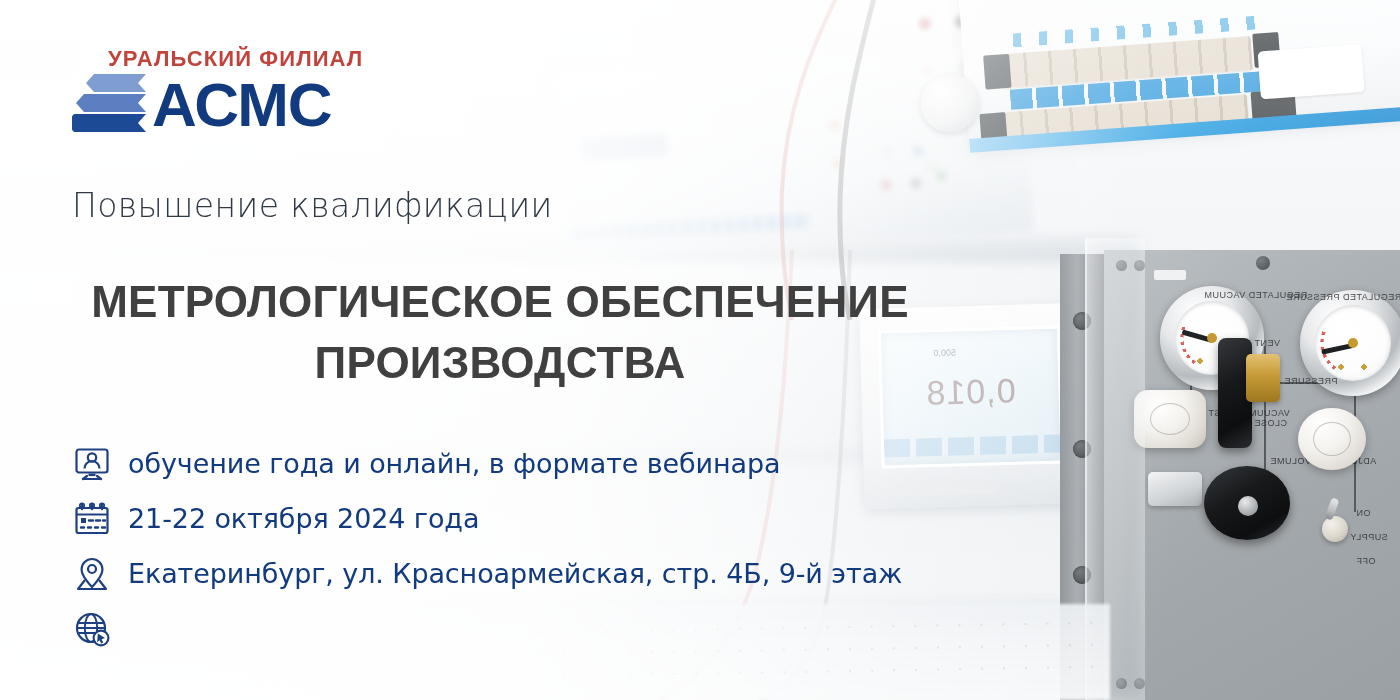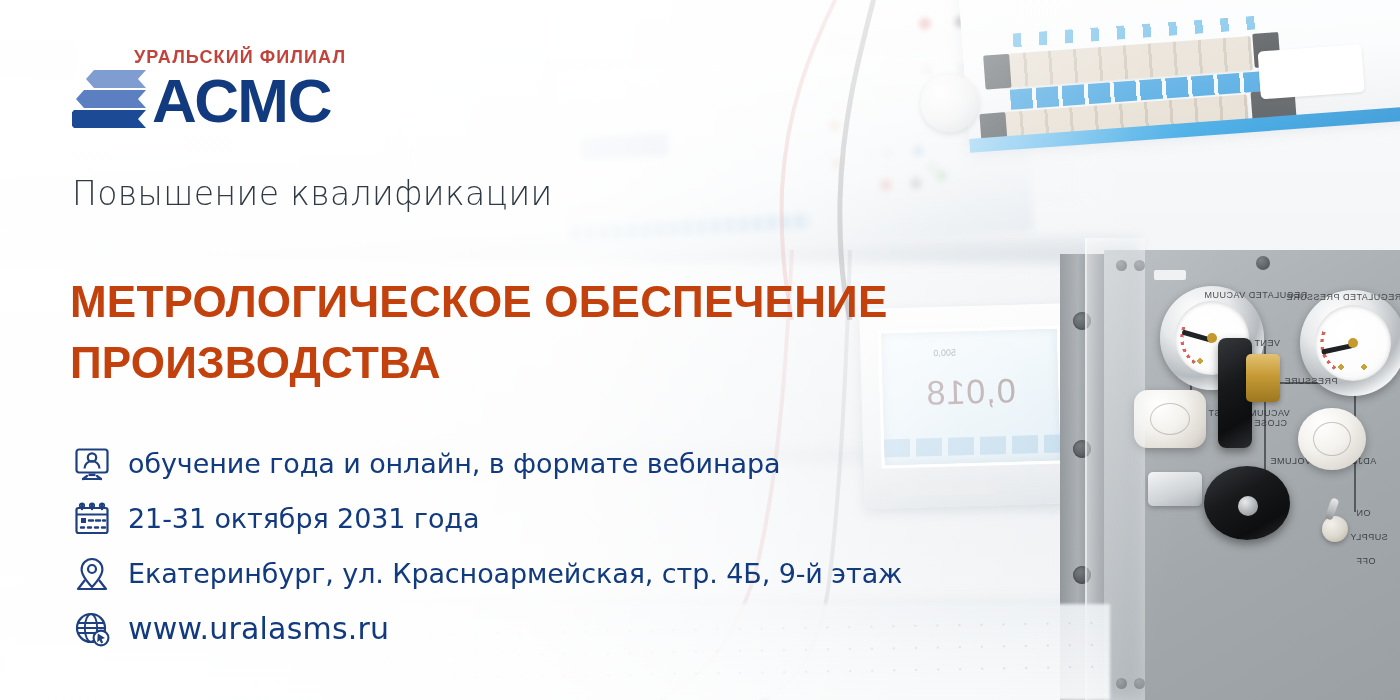--- a/index.html
+++ b/index.html
@@ -458,23 +458,23 @@
   
   .logo {
     position: absolute;
     left: 72px;
     top: 48px;
     width: 330px;
   }
   .logo-top {
     color: #c0443c;
     font-weight: bold;
-    font-size: 18px;
+    font-size: 22px;
     letter-spacing: 1.1px;
-    margin-left: 62px;
+    margin-left: 36px;
     line-height: 1;
     font-family: "Liberation Sans", sans-serif;
   }
   .logo-main {
     display: flex;
     align-items: center;
     margin-top: 2px;
   }
   .logo-mark { flex: 0 0 auto; margin-right: 2px; }
   .logo-word {
@@ -483,41 +483,42 @@
     font-size: 62px;
     line-height: .95;
     letter-spacing: -1px;
     font-family: "Liberation Sans", sans-serif;
   }
 
   
   .kicker {
     position: absolute;
     left: 72px;
-    top: 174px;
+    top: 186px;
     font-size: 33px;
     color: #2f3a46;
     font-weight: 300;
     letter-spacing: .4px;
     font-family: "DejaVu Sans", sans-serif;
   }
 
   
   .headline {
     position: absolute;
     left: 70px;
     top: 272px;
     font-size: 44px;
     font-weight: bold;
-    color: #c2410c;
+    color: #404040;
     line-height: 1.38;
     letter-spacing: .2px;
     font-family: "Liberation Sans", sans-serif;
     text-transform: uppercase;
     max-width: 860px;
+    text-align: center;
   }
 
   
   .info {
     position: absolute;
     left: 70px;
     top: 436px;
   }
   .info-row {
     display: flex;
@@ -719,21 +720,21 @@
             <circle cx="8" cy="4.5" r="2.2" fill="none" stroke="#1e4080" stroke-width="1.8"></circle>
             <circle cx="18" cy="4.5" r="2.2" fill="none" stroke="#1e4080" stroke-width="1.8"></circle>
             <circle cx="28" cy="4.5" r="2.2" fill="none" stroke="#1e4080" stroke-width="1.8"></circle>
             <rect x="2.5" y="7" width="31" height="25" rx="2" fill="none" stroke="#1e4080" stroke-width="2.2"></rect>
             <path d="M2.5 13.5 h31" stroke="#1e4080" stroke-width="2"></path>
             <rect x="7" y="17" width="5" height="5" fill="#1e4080"></rect>
             <path d="M15 19.5 h4 M22 19.5 h4 M29 19.5 h2" stroke="#1e4080" stroke-width="2.4" stroke-linecap="round"></path>
             <path d="M7 26.5 h3 M14 26.5 h3 M21 26.5 h3 M28 26.5 h3" stroke="#1e4080" stroke-width="2.4" stroke-linecap="round"></path>
           </svg>
         </span>
-        <span class="info-text">21-31 октября 2031 года</span>
+        <span class="info-text">21-22 октября 2024 года</span>
       </div>
 
       <div class="info-row">
         <span class="info-icon">
           <svg width="36" height="36" viewBox="0 0 36 36" aria-hidden="true">
             <path d="M18 3 C 12.2 3 7.6 7.6 7.6 13.4 C 7.6 20.6 18 31 18 31 C 18 31 28.4 20.6 28.4 13.4 C 28.4 7.6 23.8 3 18 3 Z" fill="none" stroke="#1e4080" stroke-width="2.2"></path>
             <circle cx="18" cy="13" r="4" fill="none" stroke="#1e4080" stroke-width="2.2"></circle>
             <path d="M11 24 L4 33 h28 l-7 -9" fill="none" stroke="#1e4080" stroke-width="2.2" stroke-linejoin="round"></path>
           </svg>
         </span>
@@ -743,18 +744,17 @@
       <div class="info-row site">
         <span class="info-icon">
           <svg width="36" height="36" viewBox="0 0 36 36" aria-hidden="true">
             <circle cx="17" cy="17" r="14" fill="none" stroke="#1e4080" stroke-width="2.2"></circle>
             <ellipse cx="17" cy="17" rx="6.2" ry="14" fill="none" stroke="#1e4080" stroke-width="1.9"></ellipse>
             <path d="M3.4 12 h27.2 M3.4 22 h27.2 M3 17 h28" stroke="#1e4080" stroke-width="1.9"></path>
             <circle cx="27" cy="27" r="7.4" fill="#ffffff" stroke="#1e4080" stroke-width="2.1"></circle>
             <path d="M23.8 22.6 L31 27 L27.6 28.2 L29.2 31.4 L27.2 32.4 L25.6 29.2 L23.2 31.2 Z" fill="#1e4080"></path>
           </svg>
         </span>
-        <span class="info-text">www.uralasms.ru</span>
       </div>
 
     </div>
   </div>
 </div>
 
 </body></html>

